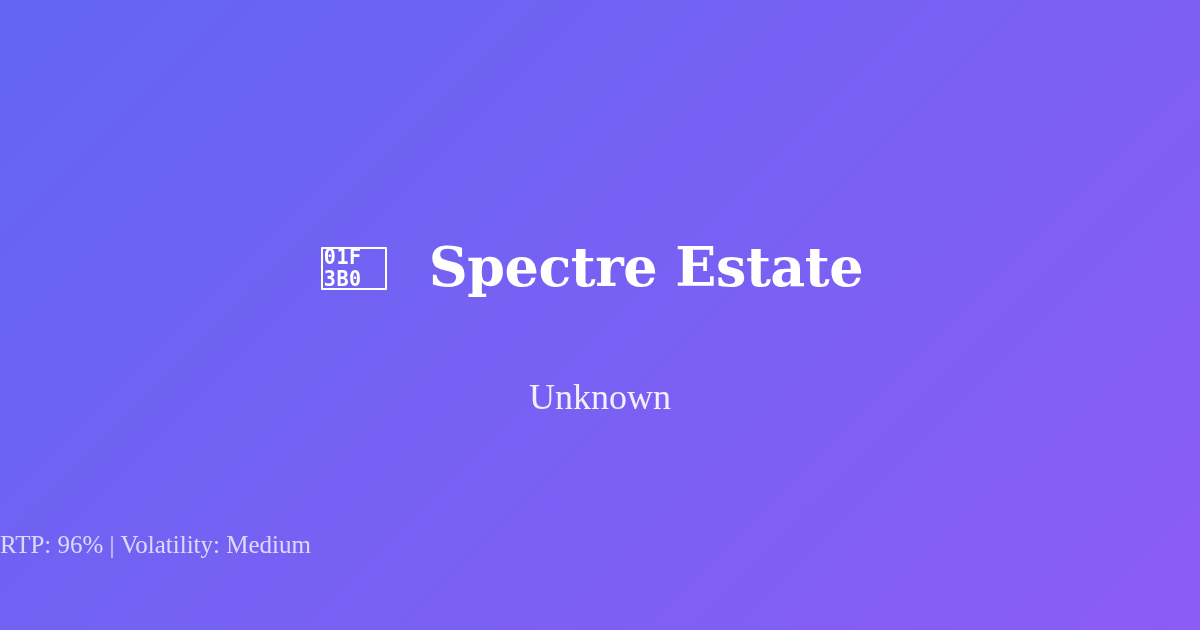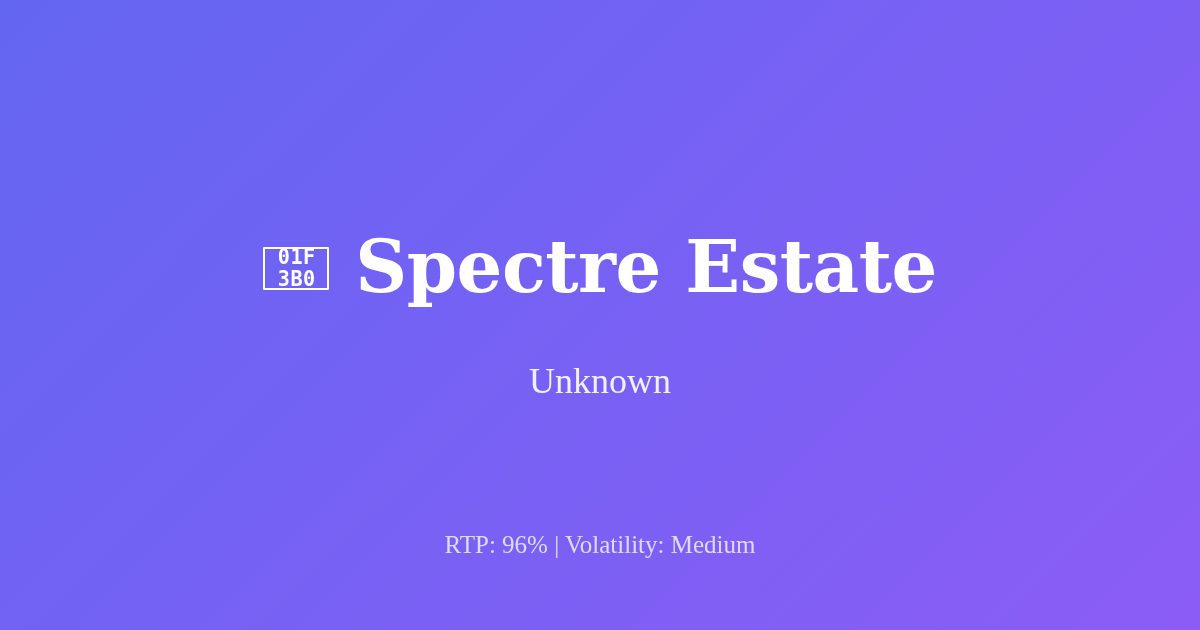--- a/index.html
+++ b/index.html
@@ -40,21 +40,21 @@
 
   
   .tofu-glyph {
     box-sizing: border-box;
     width: 66px;
     height: 43px;
     border: 2px solid #ffffff;
     border-radius: 1px;
     display: flex;
     flex-direction: column;
-    align-items: center;
+    align-items: flex-start;
     justify-content: center;
     flex: 0 0 auto;
     padding: 0;
     position: relative;
     top: 1px;
   }
 
   .tofu-glyph .tofu-line {
     font-family: "DejaVu Sans Mono", monospace;
     font-size: 21px;
@@ -62,47 +62,46 @@
     font-weight: 700;
     letter-spacing: 0.5px;
     color: #ffffff;
     white-space: pre;
     transform: scaleX(0.96);
   }
 
   .game-title {
     font-family: "DejaVu Serif", "Liberation Serif", serif;
     font-weight: 700;
-    font-size: 72px;
+    font-size: 54px;
     line-height: 84px;
     color: #ffffff;
     letter-spacing: -0.5px;
     white-space: nowrap;
-    margin: 0;
+    margin: 16px;
   }
 
   
   .provider {
     font-family: "Liberation Serif", serif;
     font-weight: 400;
     font-size: 36px;
     line-height: 48px;
     color: rgba(255, 255, 255, 0.90);
     margin: 0;
     padding-top: 48px;
     white-space: nowrap;
   }
 
   
   .stats {
     position: absolute;
     left: 0;
     right: 0;
     bottom: 70px;
-    text-align: center;
     font-family: "Liberation Serif", serif;
     font-weight: 400;
     font-size: 25px;
     line-height: 30px;
     color: rgba(255, 255, 255, 0.76);
     white-space: nowrap;
   }
 </style>
 </head>
 <body>

